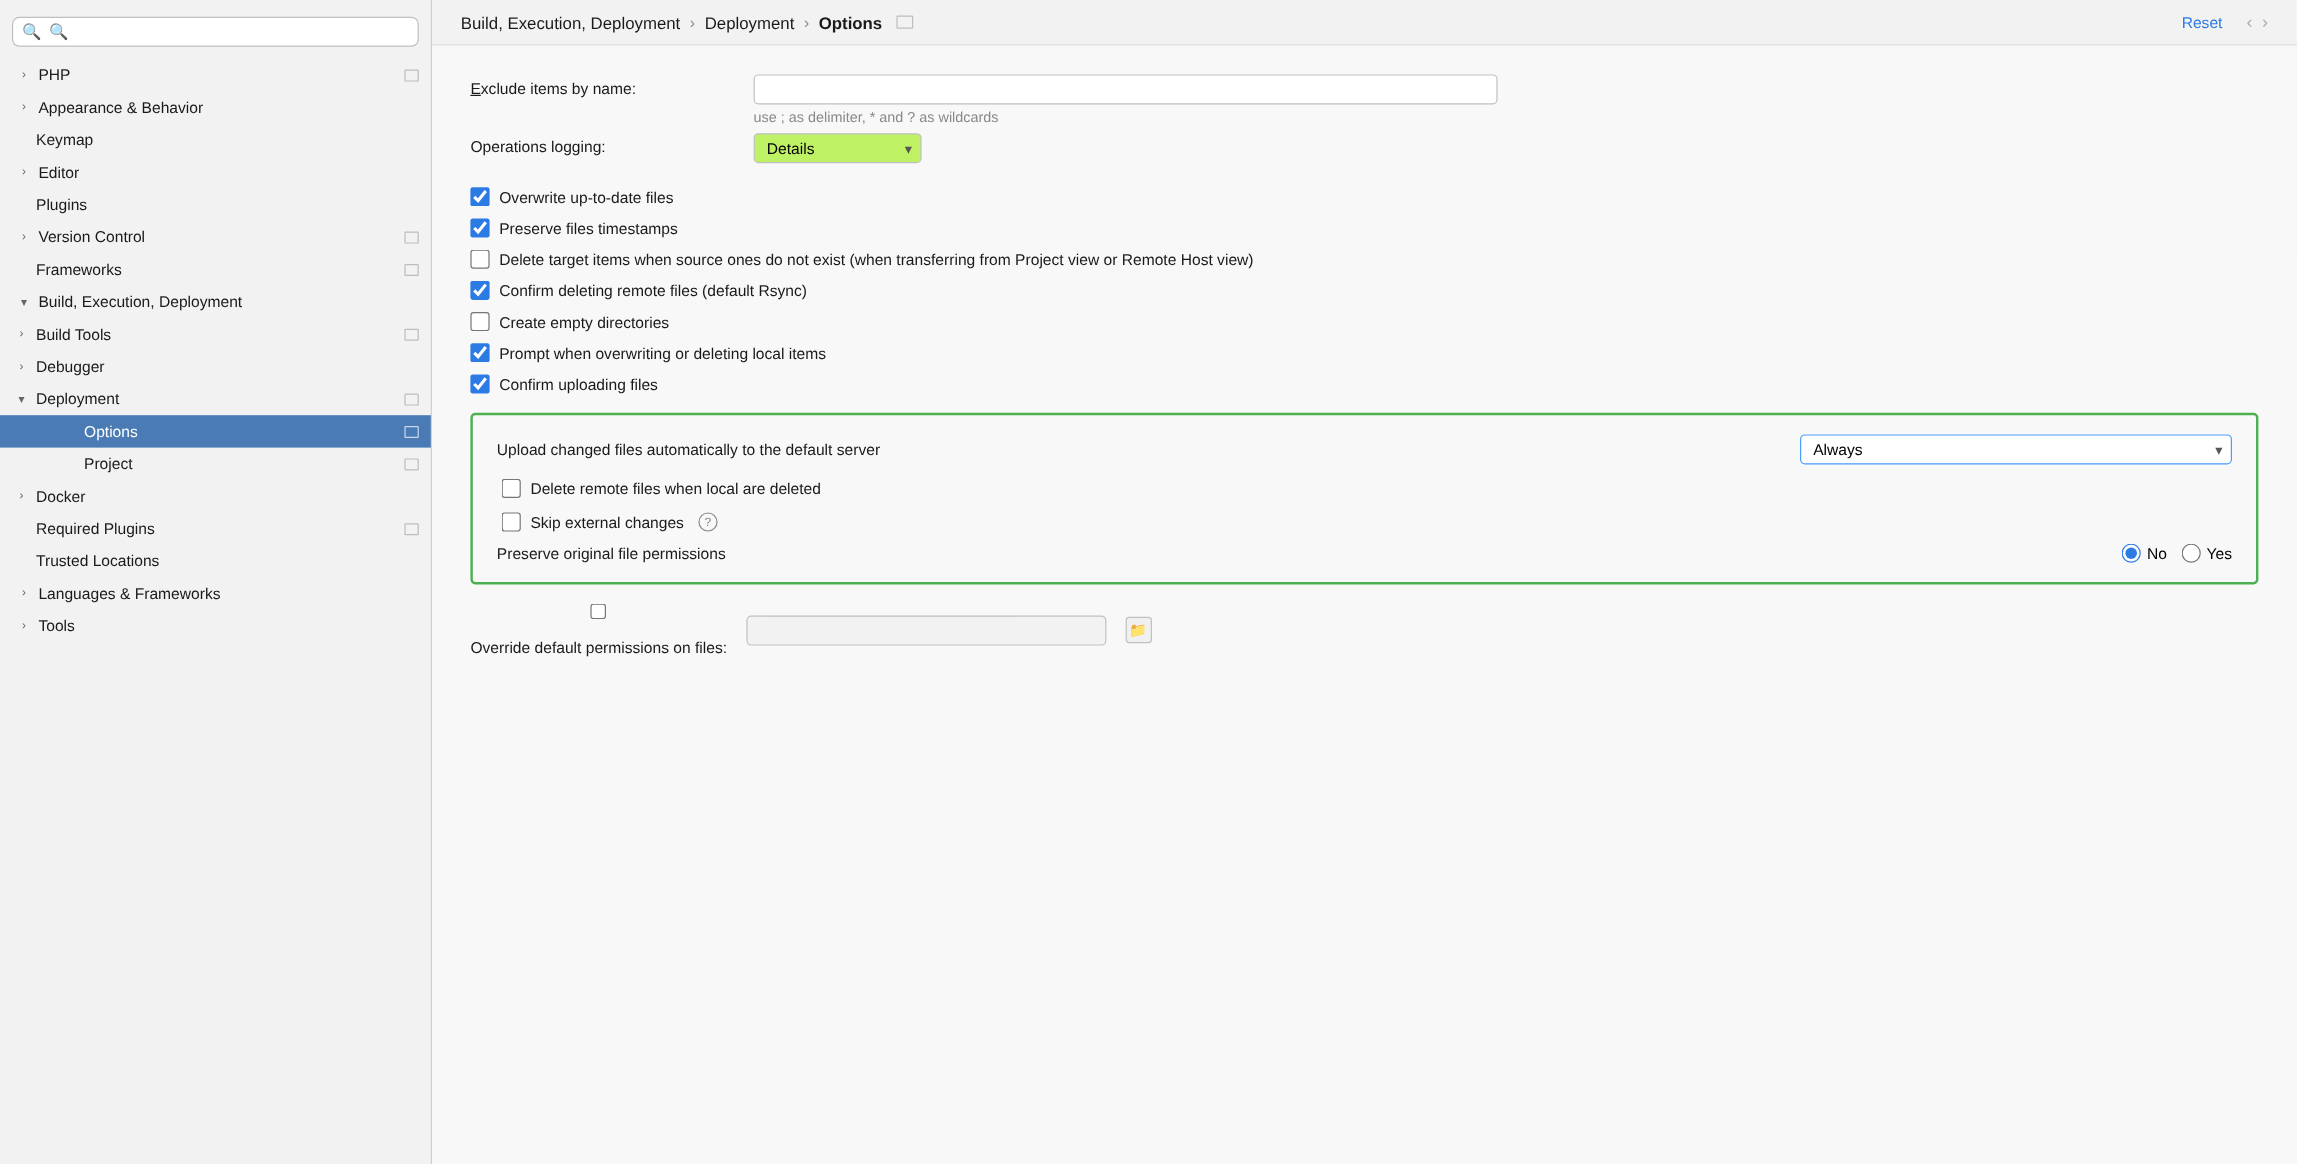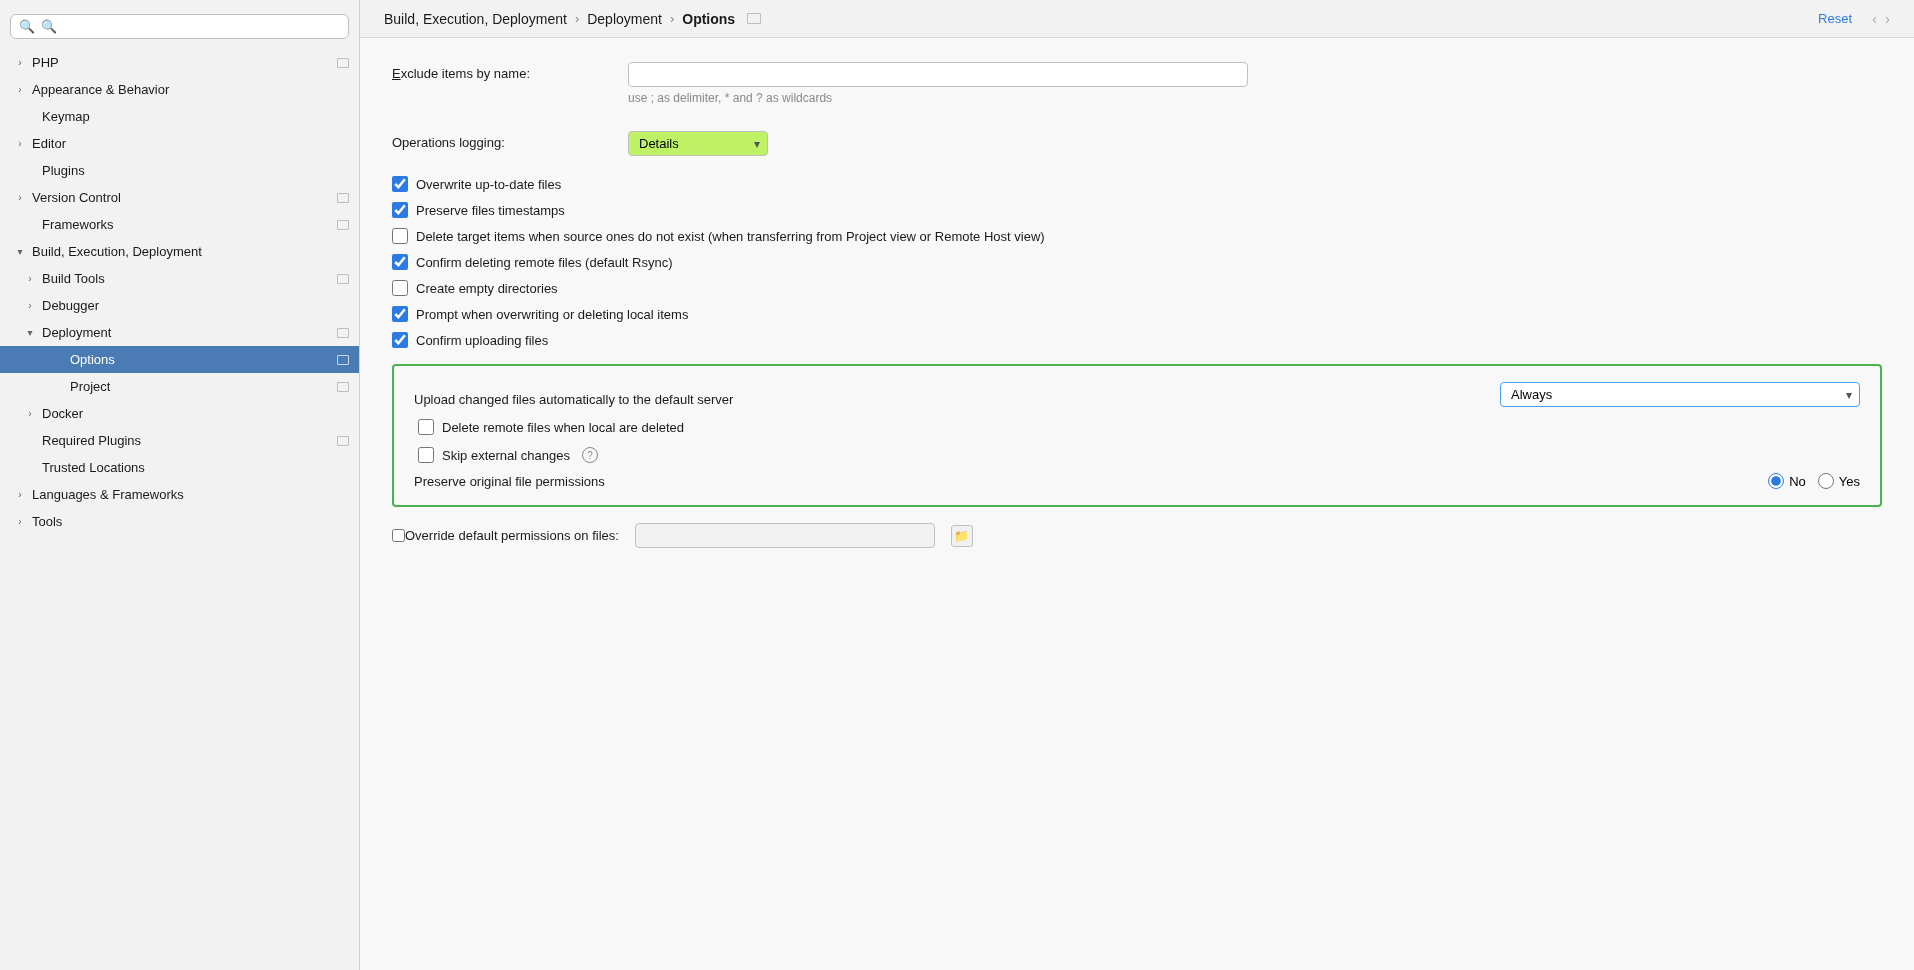--- a/index.html
+++ b/index.html
@@ -62,21 +62,21 @@
       color: #666;
       width: 12px;
       text-align: center;
     }
     .sidebar-item.active .chevron { color: white; }
 
     .sidebar-item .label {
       flex: 1;
     }
 
-    .indent-1 { padding-left: 24px; }
+    .indent-1 { padding-left: 12px; }
     .indent-2 { padding-left: 52px; }
 
     
     .sq-icon {
       display: inline-block;
       width: 12px;
       height: 10px;
       border: 1px solid #888;
       border-radius: 1px;
       margin-left: 6px;
@@ -153,21 +153,21 @@
     .content {
       flex: 1;
       padding: 24px 32px;
       overflow-y: auto;
       background: #f8f8f8;
     }
 
     .form-row {
       display: flex;
       align-items: flex-start;
-      margin-bottom: 26px;
+      margin-bottom: 6px;
       gap: 16px;
     }
 
     .form-label {
       font-size: 13px;
       color: #1a1a1a;
       min-width: 220px;
       padding-top: 4px;
     }
     .form-label u { text-decoration: underline; }
@@ -242,21 +242,21 @@
     .highlighted-section {
       border: 2px solid #4caf50;
       border-radius: 4px;
       padding: 16px 20px;
       margin-bottom: 16px;
       background: #f8f8f8;
     }
 
     .highlight-row {
       display: flex;
-      align-items: flex-end;
+      align-items: center;
       margin-bottom: 12px;
       gap: 16px;
     }
     .highlight-label {
       font-size: 13px;
       color: #1a1a1a;
       flex: 1;
     }
 
     .highlight-select {
@@ -320,23 +320,24 @@
     
     .override-row {
       display: flex;
       align-items: center;
       gap: 16px;
       margin-top: 8px;
     }
     .override-label {
       display: flex;
       align-items: center;
-      gap: 0;
-      font-size: 13px;
-      color: #1a1a1a;
+      gap: 16px;
+      font-size: 13px;
+      color: #1a1a1a;
+      flex-direction: column;
     }
     .override-input {
       flex: 1;
       max-width: 300px;
       padding: 4px 8px;
       border: 1px solid #c0c0c0;
       border-radius: 4px;
       font-size: 13px;
       background: #f2f2f2;
       color: #888;

